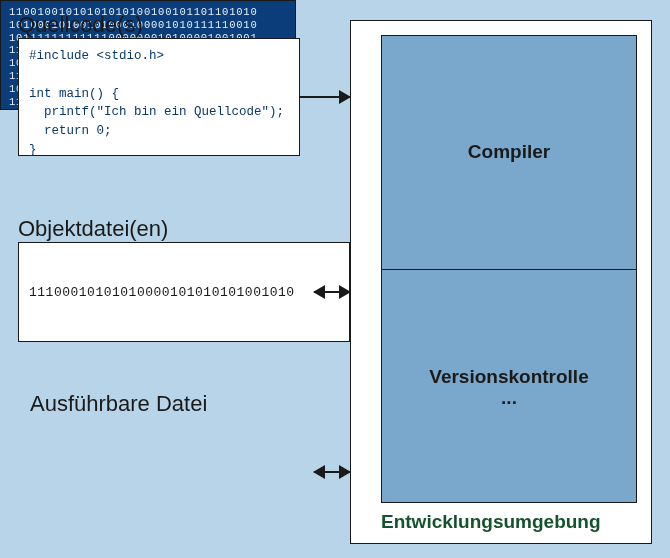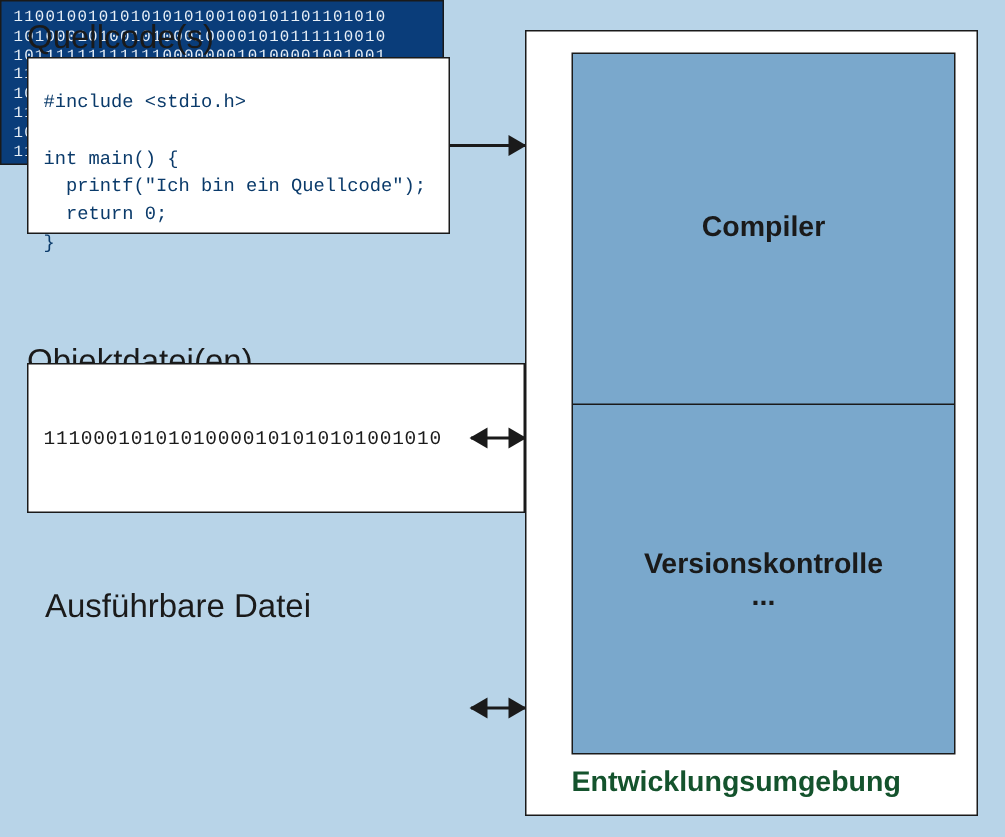--- a/index.html
+++ b/index.html
@@ -19,21 +19,21 @@
 .box {
   background: #fff;
   border: 1.5px solid #1a1a1a;
   position: absolute;
 }
 .code-box {
   left: 18px;
   top: 38px;
   width: 282px;
   height: 118px;
-  padding: 20px 10px;
+  padding: 8px 10px;
   font-family: "Courier New", monospace;
   font-size: 12.5px;
   color: #0a3a6a;
   line-height: 1.5;
   white-space: pre;
 }
 .obj-box {
   left: 18px;
   top: 242px;
   width: 332px;
@@ -129,21 +129,21 @@
 
 <div class="section-label" style="left:18px; top:12px;">Quellcode(s)</div>
 
 <div class="box code-box">#include &lt;stdio.h&gt;
 
 int main() {
   printf("Ich bin ein Quellcode");
   return 0;
 }</div>
 
-<div class="section-label" style="left:18px; top:228px;">Objektdatei(en)</div>
+<div class="section-label" style="left:18px; top:216px;">Objektdatei(en)</div>
 
 <div class="box obj-box">
   <span>11100010101010000101010101001010</span>
 </div>
 
 <div class="section-label" style="left:30px; top:391px;">Ausführbare Datei</div>
 
 <div class="exec-box">
   <div>11001001010101010100100101101101010</div>
   <div>10100010100101000100001010111110010</div>

